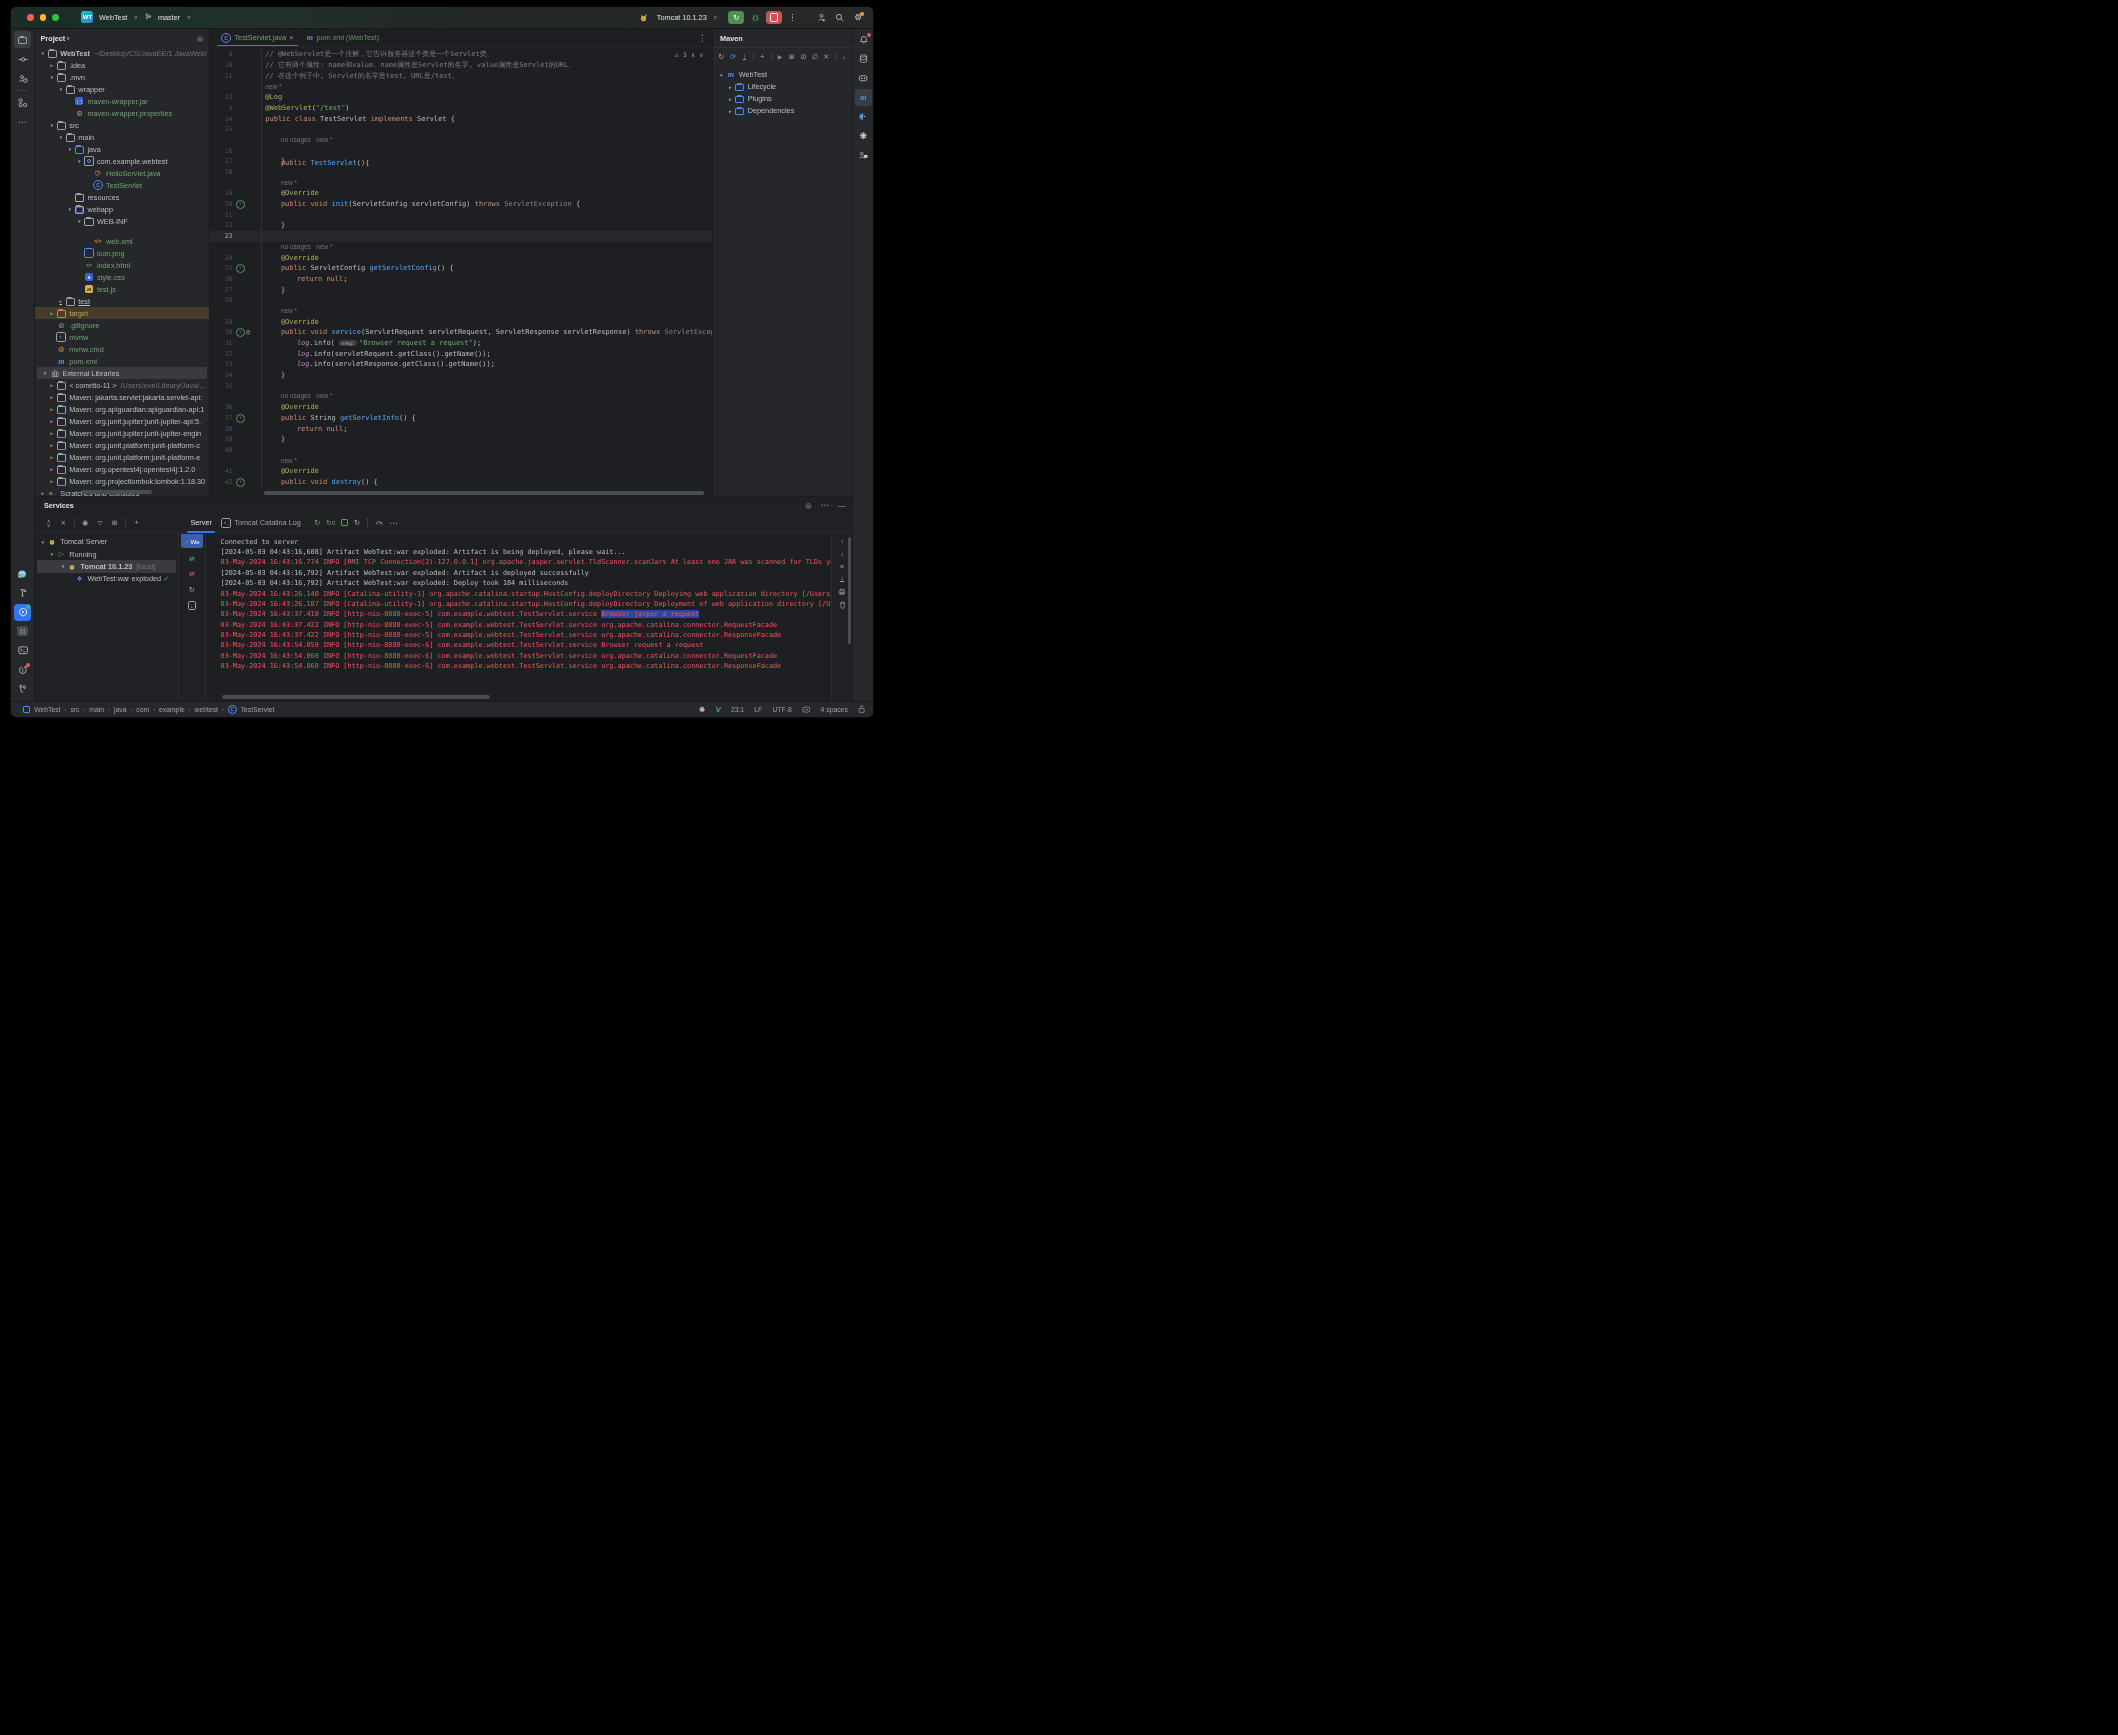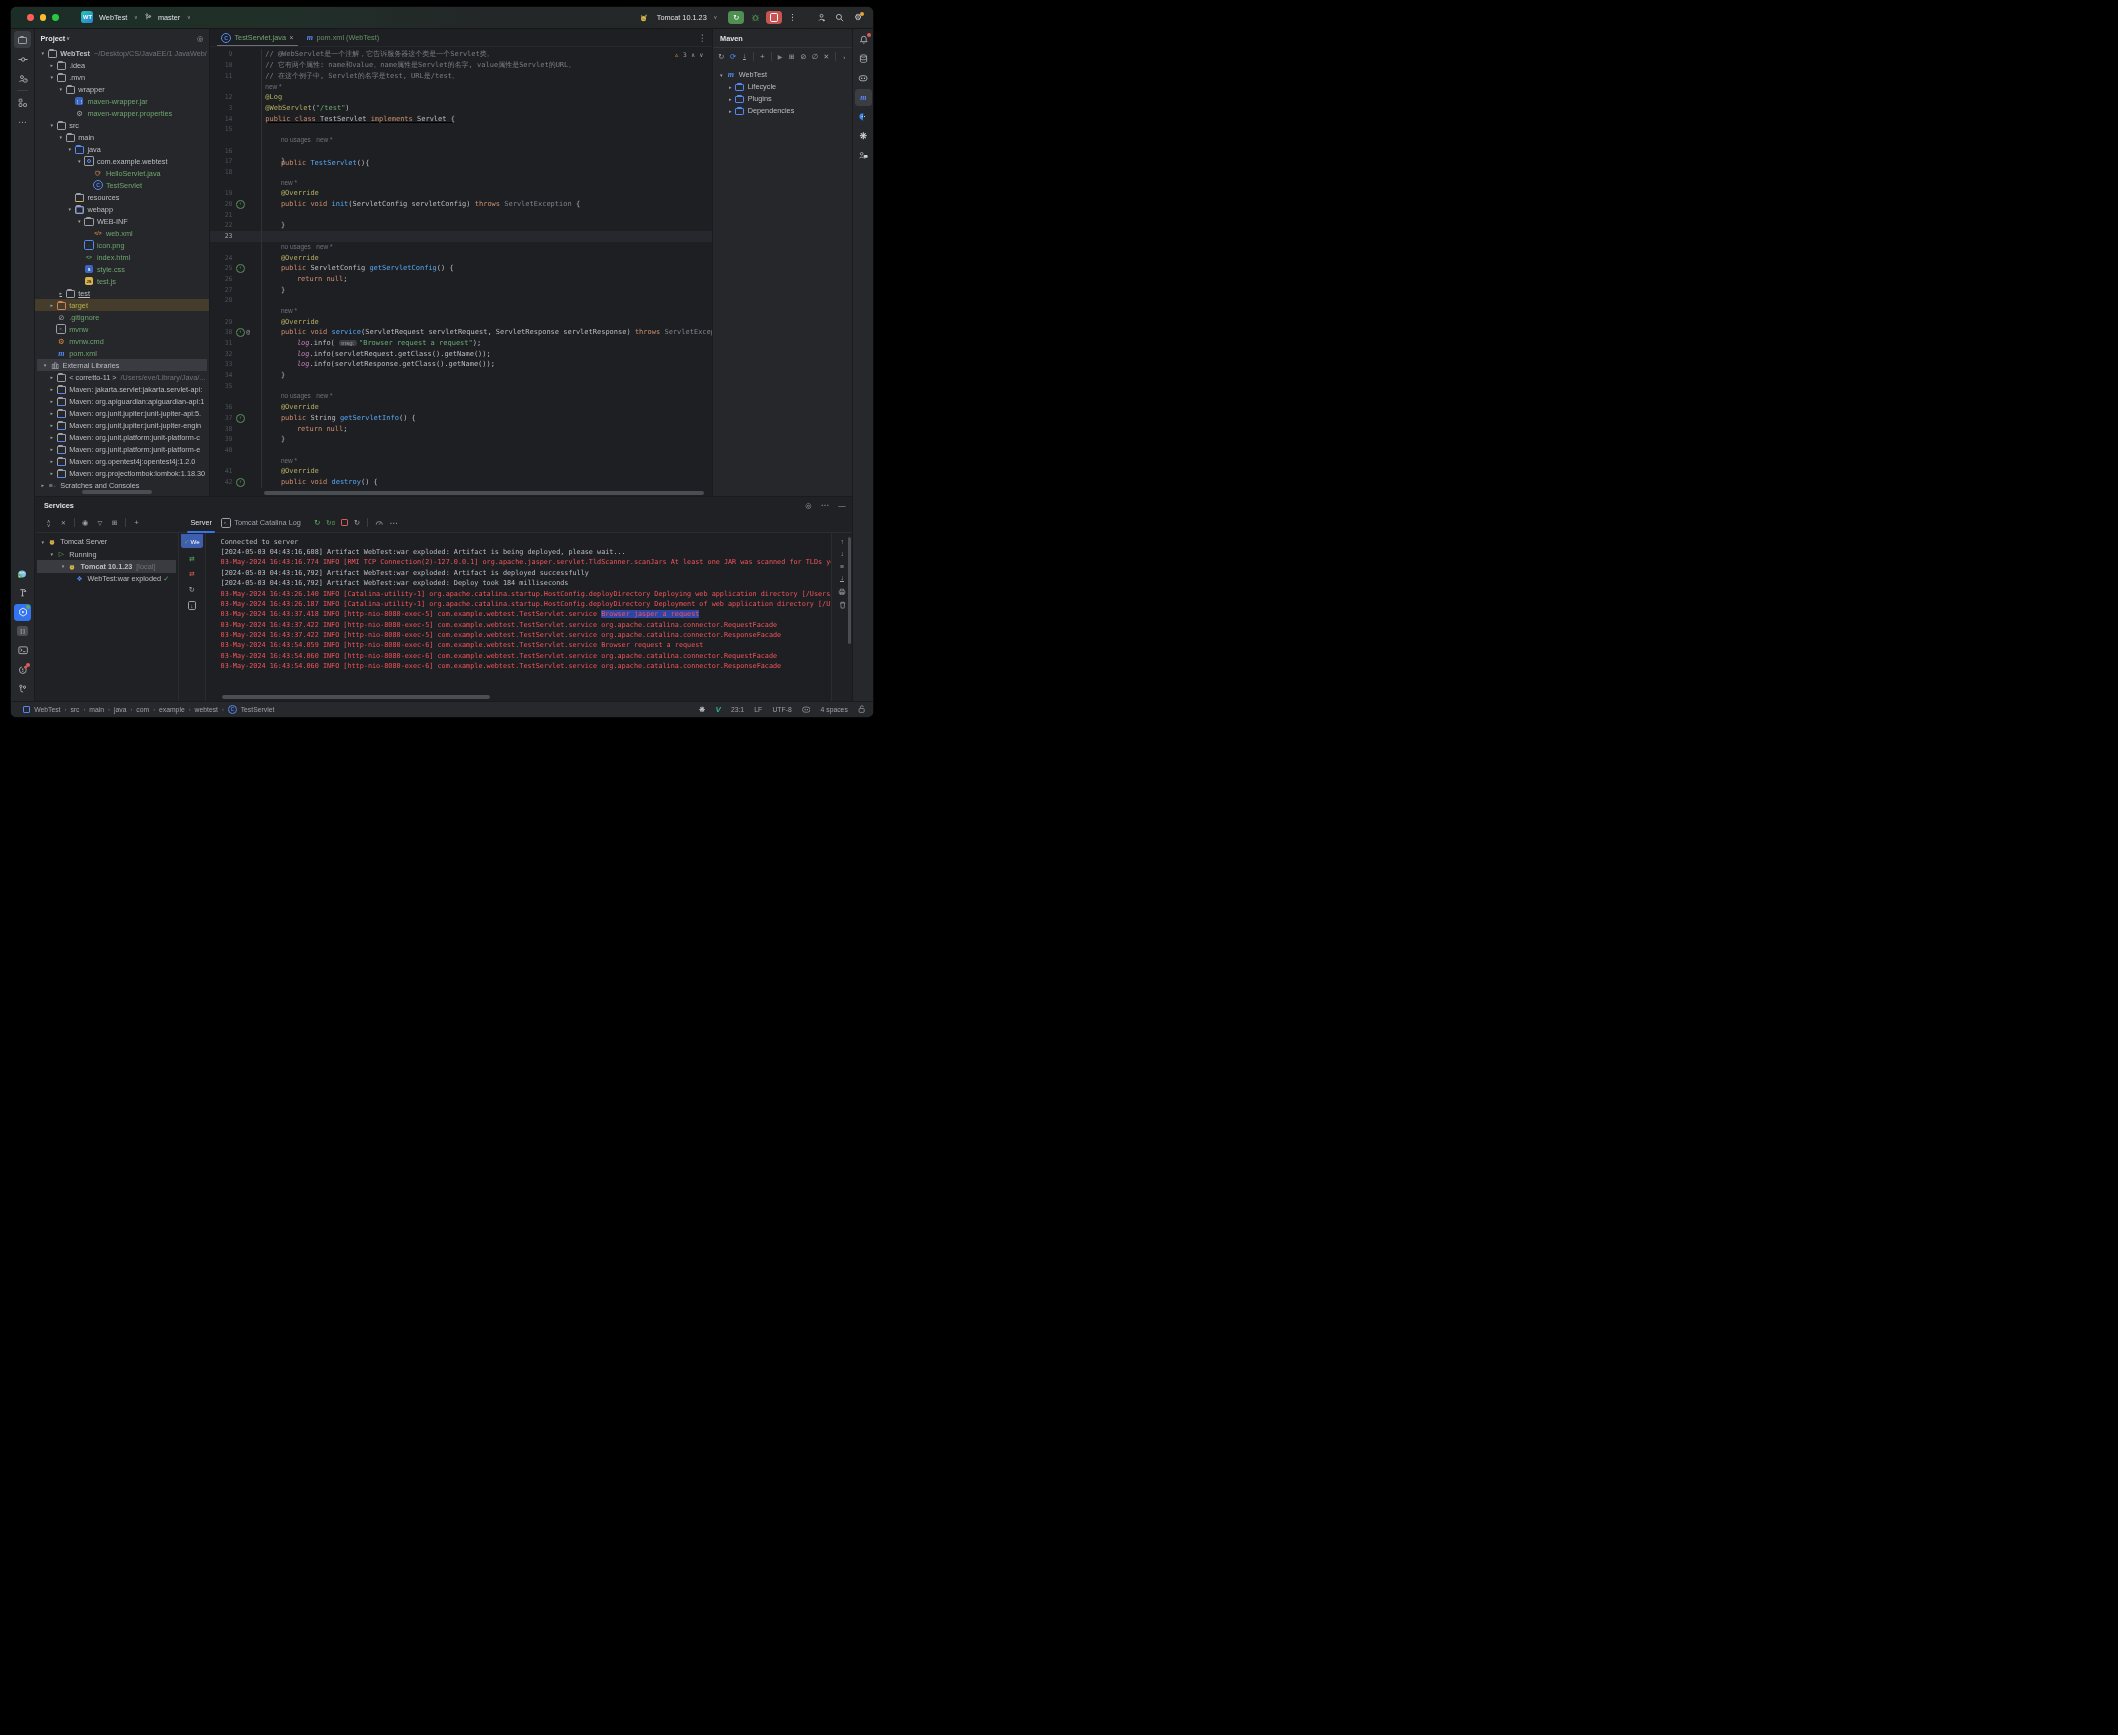--- a/index.html
+++ b/index.html
@@ -412,21 +412,21 @@
                   </span>
                   <span class="tlabel">webapp</span>
                 </div>
                 <div class="trow" style="padding-left: 40px;">
                   <span class="tchev">▾</span>
                   <span class="ticon">
                     <span class="fold"></span>
                   </span>
                   <span class="tlabel">WEB-INF</span>
                 </div>
-                <div class="trow" style="padding-left: 49px;">
+                <div class="trow" style="padding-left: 49px; margin-top: 8px;">
                   <span class="tchev"></span>
                   <span class="ticon">
                     <span style="color:#e08a3c;font-size:5.1px;font-weight:bold">&lt;/&gt;</span>
                   </span>
                   <span class="tlabel green-f">web.xml</span>
                 </div>
                 <div class="trow" style="padding-left: 40px;">
                   <span class="tchev"></span>
                   <span class="ticon">
                     <span class="badge-sq" style="border:0.8px solid #548af7;color:#548af7">◦</span>
@@ -605,21 +605,21 @@
               <span>3</span>
               <span>∧</span>
               <span>∨</span>
             </div>
             <div class="cl"><span class="gnum">9</span><span class="gic"></span><span class="ctext" style="padding-left: 3.4px;"><span class="cm">// @WebServlet是一个注解，它告诉服务器这个类是一个Servlet类。</span></span></div>
                 <div class="cl"><span class="gnum">10</span><span class="gic"></span><span class="ctext" style="padding-left: 3.4px;"><span class="cm">// 它有两个属性: name和value。name属性是Servlet的名字, value属性是Servlet的URL。</span></span></div>
                 <div class="cl"><span class="gnum">11</span><span class="gic"></span><span class="ctext" style="padding-left: 3.4px;"><span class="cm">// 在这个例子中, Servlet的名字是test, URL是/test。</span></span></div>
                 <div class="cl"><span class="gnum"></span><span class="gic"></span><span class="ctext" style="padding-left: 3.4px;"><span class="il">new *</span></span></div>
                 <div class="cl"><span class="gnum">12</span><span class="gic"></span><span class="ctext" style="padding-left: 3.4px;"><span class="an">@Log</span></span></div>
                 <div class="cl"><span class="gnum">3</span><span class="gic"></span><span class="ctext" style="padding-left: 3.4px;"><span class="an">@WebServlet</span><span class="pl">(</span><span class="st">"/test"</span><span class="pl">)</span></span></div>
-                <div class="cl"><span class="gnum">14</span><span class="gic"></span><span class="ctext" style="padding-left: 3.4px; text-decoration: underline;"><span class="kw">public class </span><span class="pl">TestServlet </span><span class="kw">implements </span><span class="pl">Servlet {</span></span></div>
+                <div class="cl"><span class="gnum">14</span><span class="gic"></span><span class="ctext" style="padding-left: 3.4px;"><span class="kw">public class </span><span class="pl">TestServlet </span><span class="kw">implements </span><span class="pl">Servlet {</span></span></div>
                 <div class="cl"><span class="gnum">15</span><span class="gic"></span><span class="ctext" style="padding-left: 3.4px;"></span></div>
                 <div class="cl"><span class="gnum"></span><span class="gic"></span><span class="ctext" style="padding-left: 19px;"><span class="il">no usages   new *</span></span></div>
                 <div class="cl"><span class="gnum">16</span><span class="gic"></span><span class="ctext" style="padding-left: 19px; margin-top: 12px;"><span class="kw">public </span><span class="mt">TestServlet</span><span class="pl">(){</span></span></div>
                 <div class="cl"><span class="gnum">17</span><span class="gic"></span><span class="ctext" style="padding-left: 19px;"><span class="pl">}</span></span></div>
                 <div class="cl"><span class="gnum">18</span><span class="gic"></span><span class="ctext" style="padding-left: 3.4px;"></span></div>
                 <div class="cl"><span class="gnum"></span><span class="gic"></span><span class="ctext" style="padding-left: 19px;"><span class="il">new *</span></span></div>
                 <div class="cl"><span class="gnum">19</span><span class="gic"></span><span class="ctext" style="padding-left: 19px;"><span class="an">@Override</span></span></div>
                 <div class="cl"><span class="gnum">20</span><span class="gic"><span class="gov">↑</span></span><span class="ctext" style="padding-left: 19px;"><span class="kw">public void </span><span class="mt">init</span><span class="pl">(ServletConfig servletConfig) </span><span class="kw">throws </span><span class="gr">ServletException </span><span class="pl">{</span></span></div>
                 <div class="cl"><span class="gnum">21</span><span class="gic"></span><span class="ctext" style="padding-left: 3.4px;"></span></div>
                 <div class="cl"><span class="gnum">22</span><span class="gic"></span><span class="ctext" style="padding-left: 19px;"><span class="pl">}</span></span></div>

